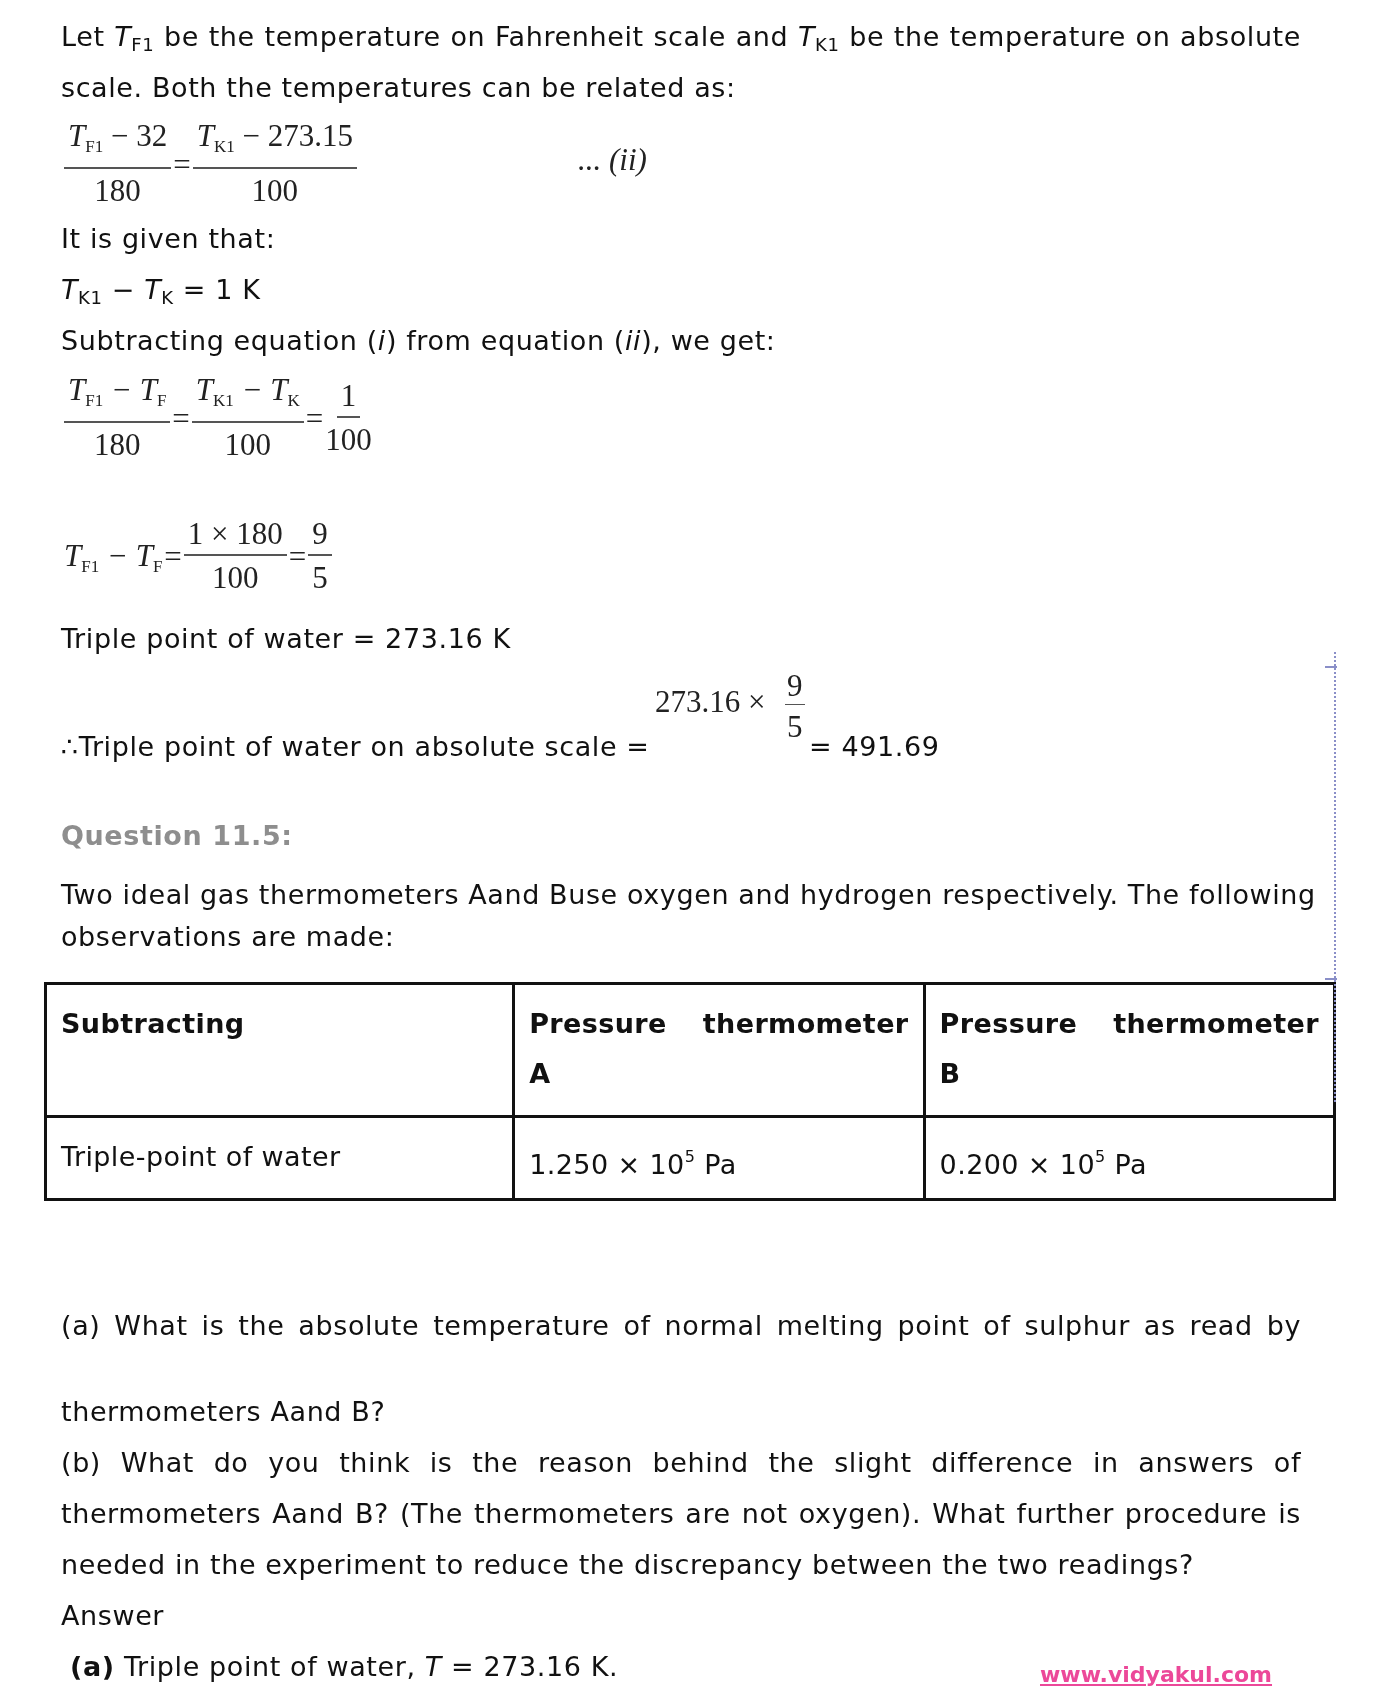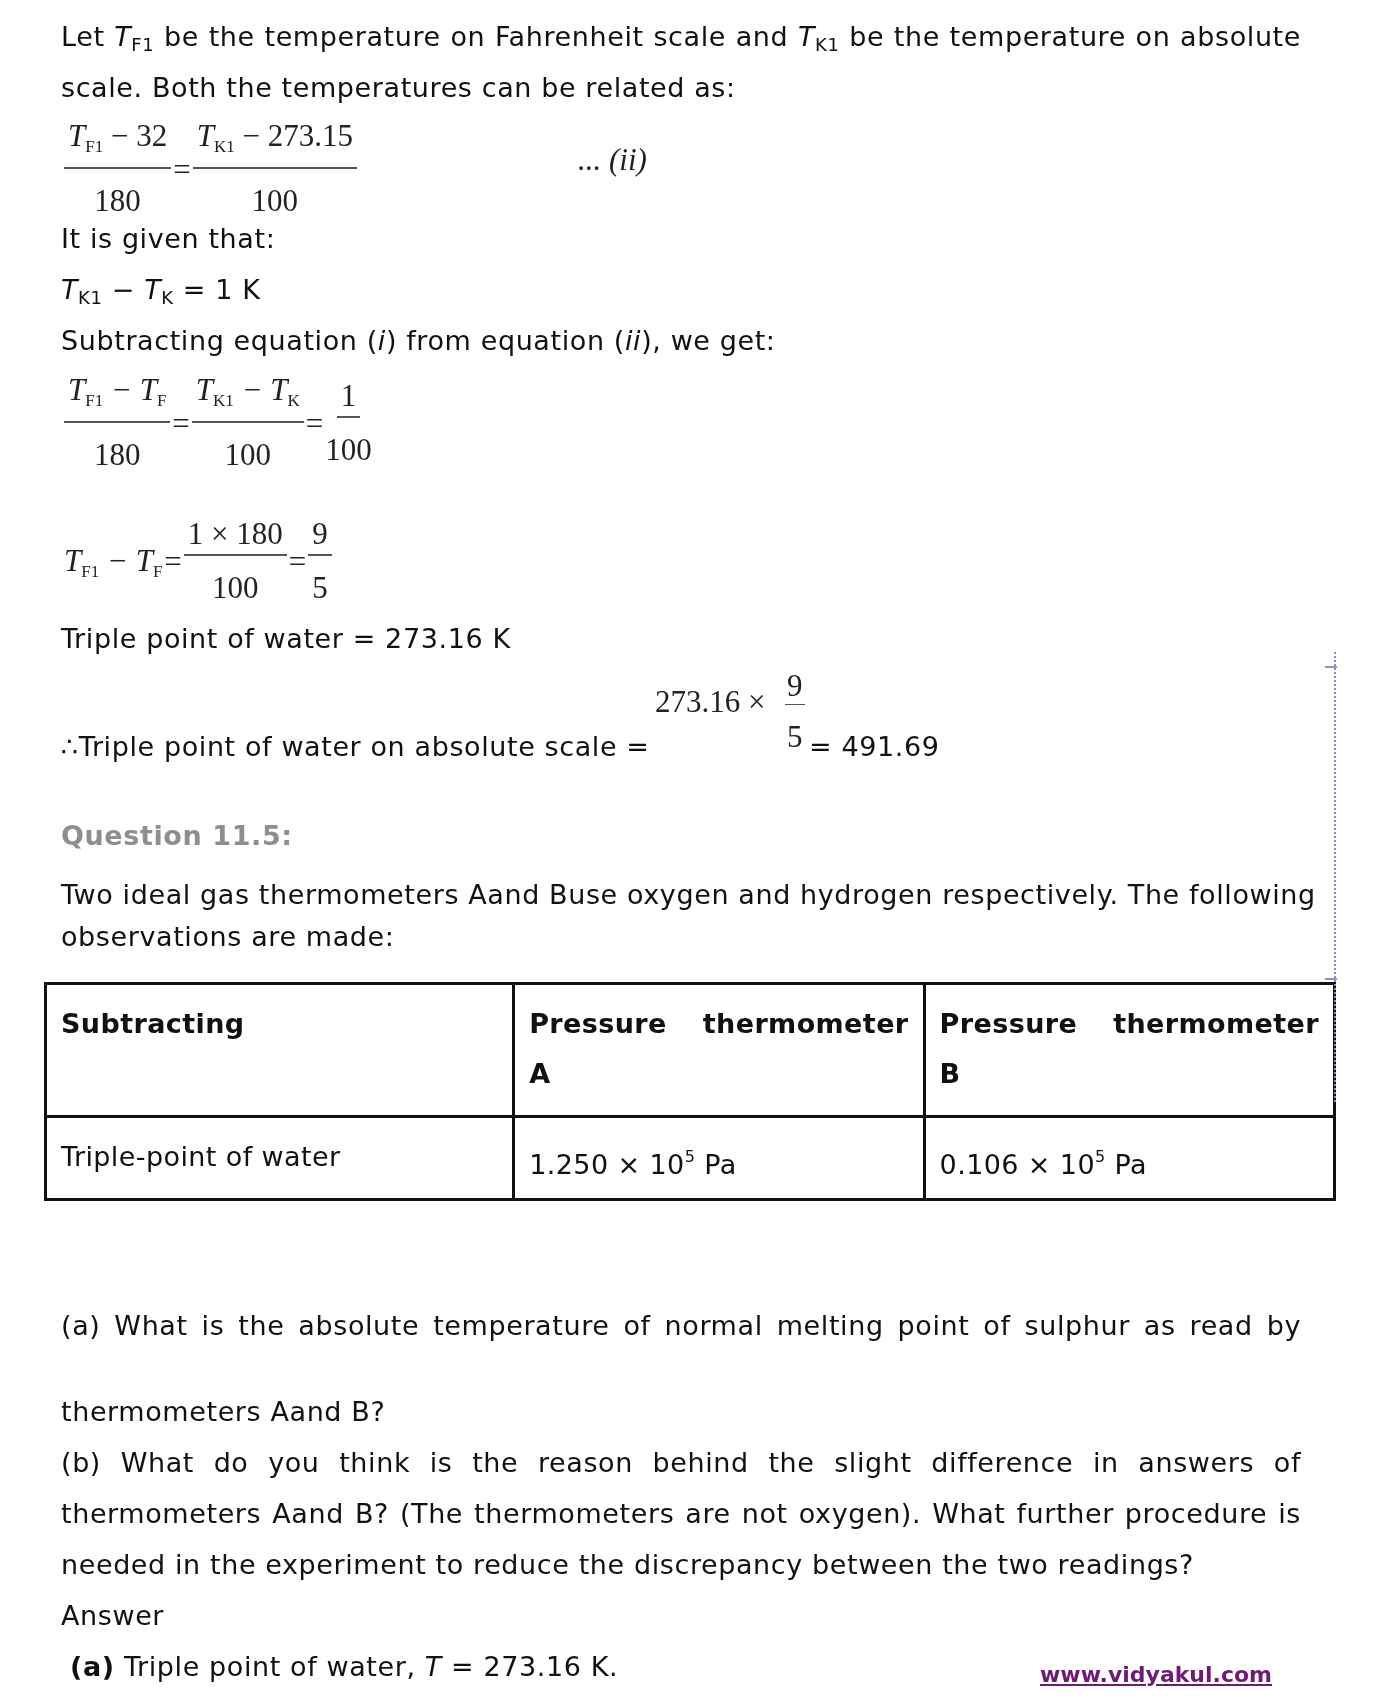--- a/index.html
+++ b/index.html
@@ -5,31 +5,31 @@
   html, body { margin:0; padding:0; background:#ffffff; }
   body { width:1375px; height:1703px; position:relative; overflow:hidden;
          font-family:"DejaVu Sans", sans-serif; color:#111; }
   .line { position:absolute; left:61px; font-size:27px; letter-spacing:0.6px; white-space:nowrap; line-height:34px; }
   .just { width:1240px; text-align:justify; text-align-last:justify; }
   sub { font-size:18px; vertical-align:-5px; font-style:normal; }
   .it { font-style:italic; }
   .math { position:absolute; font-family:"Liberation Serif", "DejaVu Serif", serif; font-size:31px; color:#222; white-space:nowrap; }
   .frac { display:inline-flex; flex-direction:column; align-items:center; vertical-align:middle; }
   .frac .num { border-bottom:2px solid #555; padding:0 4px 2px; line-height:36px; }
-  .frac .den { line-height:40px; padding-top:12px; }
+  .frac .den { line-height:40px; padding-top:2px; }
   .msub { font-size:17px; vertical-align:-6px; font-style:normal; }
   .eq { margin:0 2px; vertical-align:middle; }
   .q-title { position:absolute; left:61px; font-size:27px; font-weight:bold; color:#8e8e8e; letter-spacing:0.6px; }
   table.obs { position:absolute; left:44px; top:982px; width:1292px; border-collapse:collapse; border:3px solid #111; }
   table.obs td { border:3px solid #111; vertical-align:top; font-size:27px; padding:14px 14px 8px 14px; line-height:50px; letter-spacing:0.4px; }
   table.obs td.h { font-weight:bold; }
   .sup { font-size:16px; vertical-align:12px; }
   .dots-line { position:absolute; left:1334px; top:652px; height:450px; border-left:2px dotted #8a8fc8; }
   .dots-tick { position:absolute; left:1325px; width:12px; height:2px; background:#8a8fc8; }
-  .link { position:absolute; left:1040px; top:1662px; font-size:22px; font-weight:bold; color:#701a75; text-decoration:underline; font-family:"DejaVu Sans", sans-serif; }
+  .link { position:absolute; left:1040px; top:1662px; font-size:22px; font-weight:bold; color:#ec4899; text-decoration:underline; font-family:"DejaVu Sans", sans-serif; }
 </style>
 </head>
 <body>
 
 <div class="line just" style="top:20px;"><span>Let </span><span class="it">T</span><sub>F1</sub><span> be the temperature on Fahrenheit scale and </span><span class="it">T</span><sub>K1</sub><span> be the temperature on absolute</span></div>
 <div class="line" style="top:71px;">scale. Both the temperatures can be related as:</div>
 
 <div class="math" style="left:64px; top:118px;">
   <span class="frac">
       <span class="num"><span class="it">T</span><span class="msub">F1</span><span> − 32</span></span>
@@ -100,21 +100,21 @@
     <td class="h">
           <div style="text-align:justify; text-align-last:justify;">Pressure thermometer</div>
           <div>B</div>
         </td>
   </tr>
   <tr style="height:83px;">
     <td>
           <div>Triple-point of water</div>
         </td>
     <td><span>1.250 × 10</span><span class="sup">5</span><span> Pa</span></td>
-    <td><span>0.106 × 10</span><span class="sup">5</span><span> Pa</span></td>
+    <td><span>0.200 × 10</span><span class="sup">5</span><span> Pa</span></td>
   </tr>
 </tbody>
   </table>
 
 <div class="line just" style="top:1309px;">(a) What is the absolute temperature of normal melting point of sulphur as read by</div>
 <div class="line" style="top:1395px;">thermometers Aand B?</div>
 <div class="line just" style="top:1446px;">(b) What do you think is the reason behind the slight difference in answers of</div>
 <div class="line just" style="top:1497px;">thermometers Aand B? (The thermometers are not oxygen). What further procedure is</div>
 <div class="line" style="top:1548px;">needed in the experiment to reduce the discrepancy between the two readings?</div>
 

